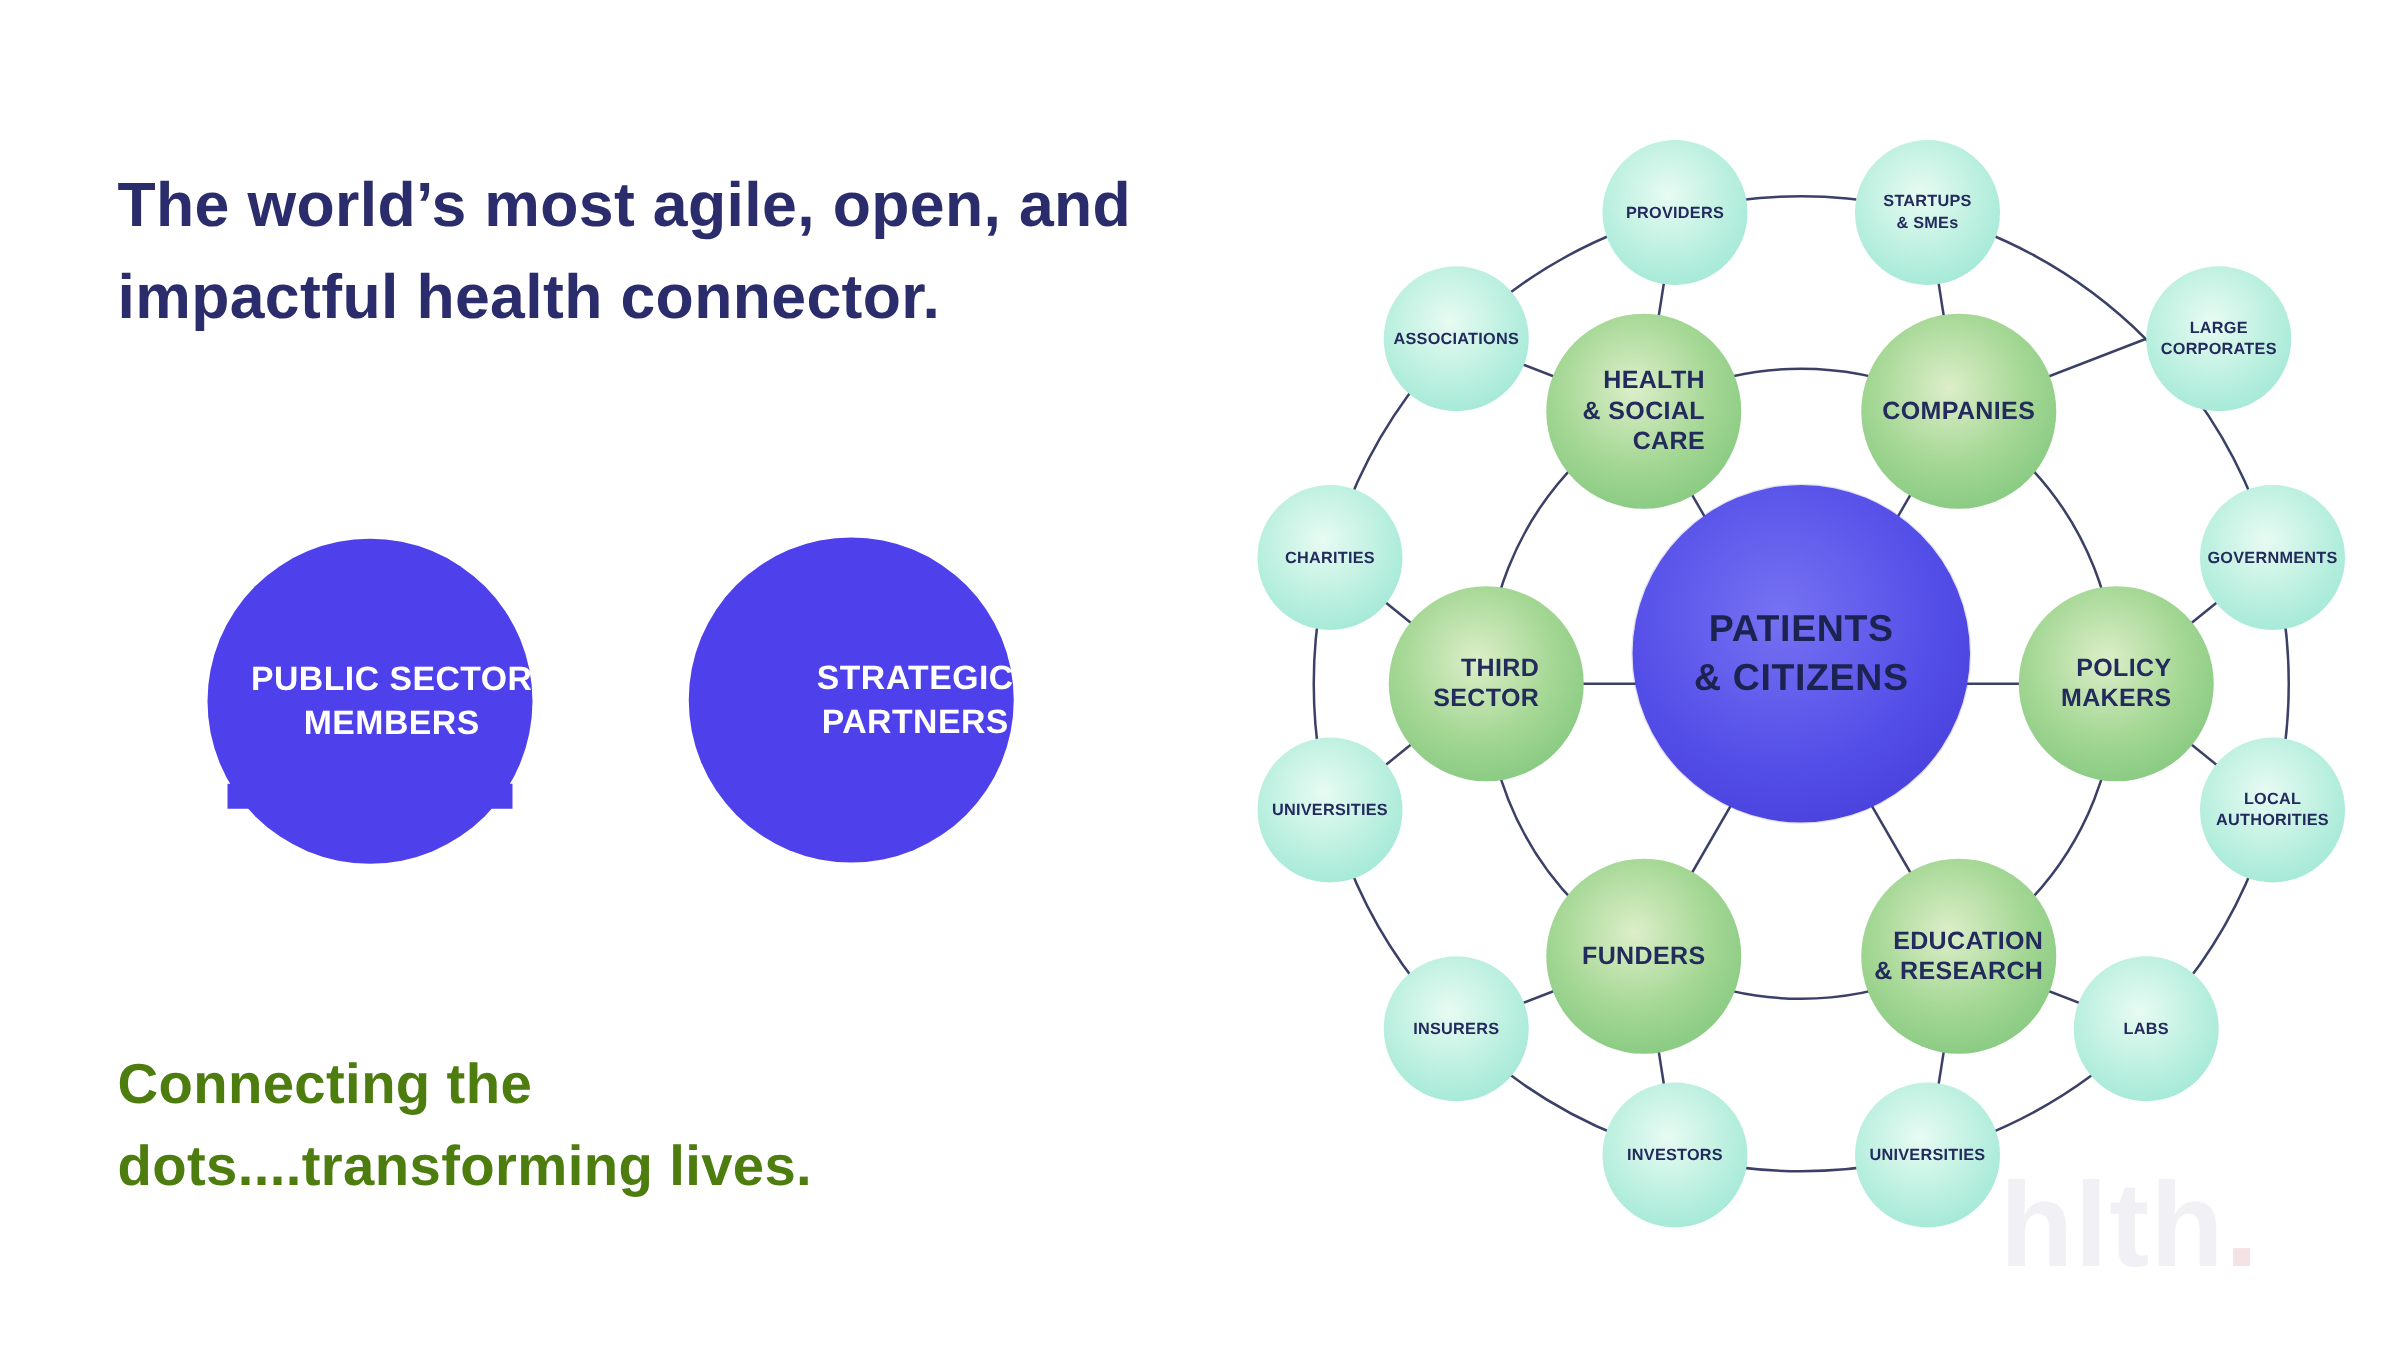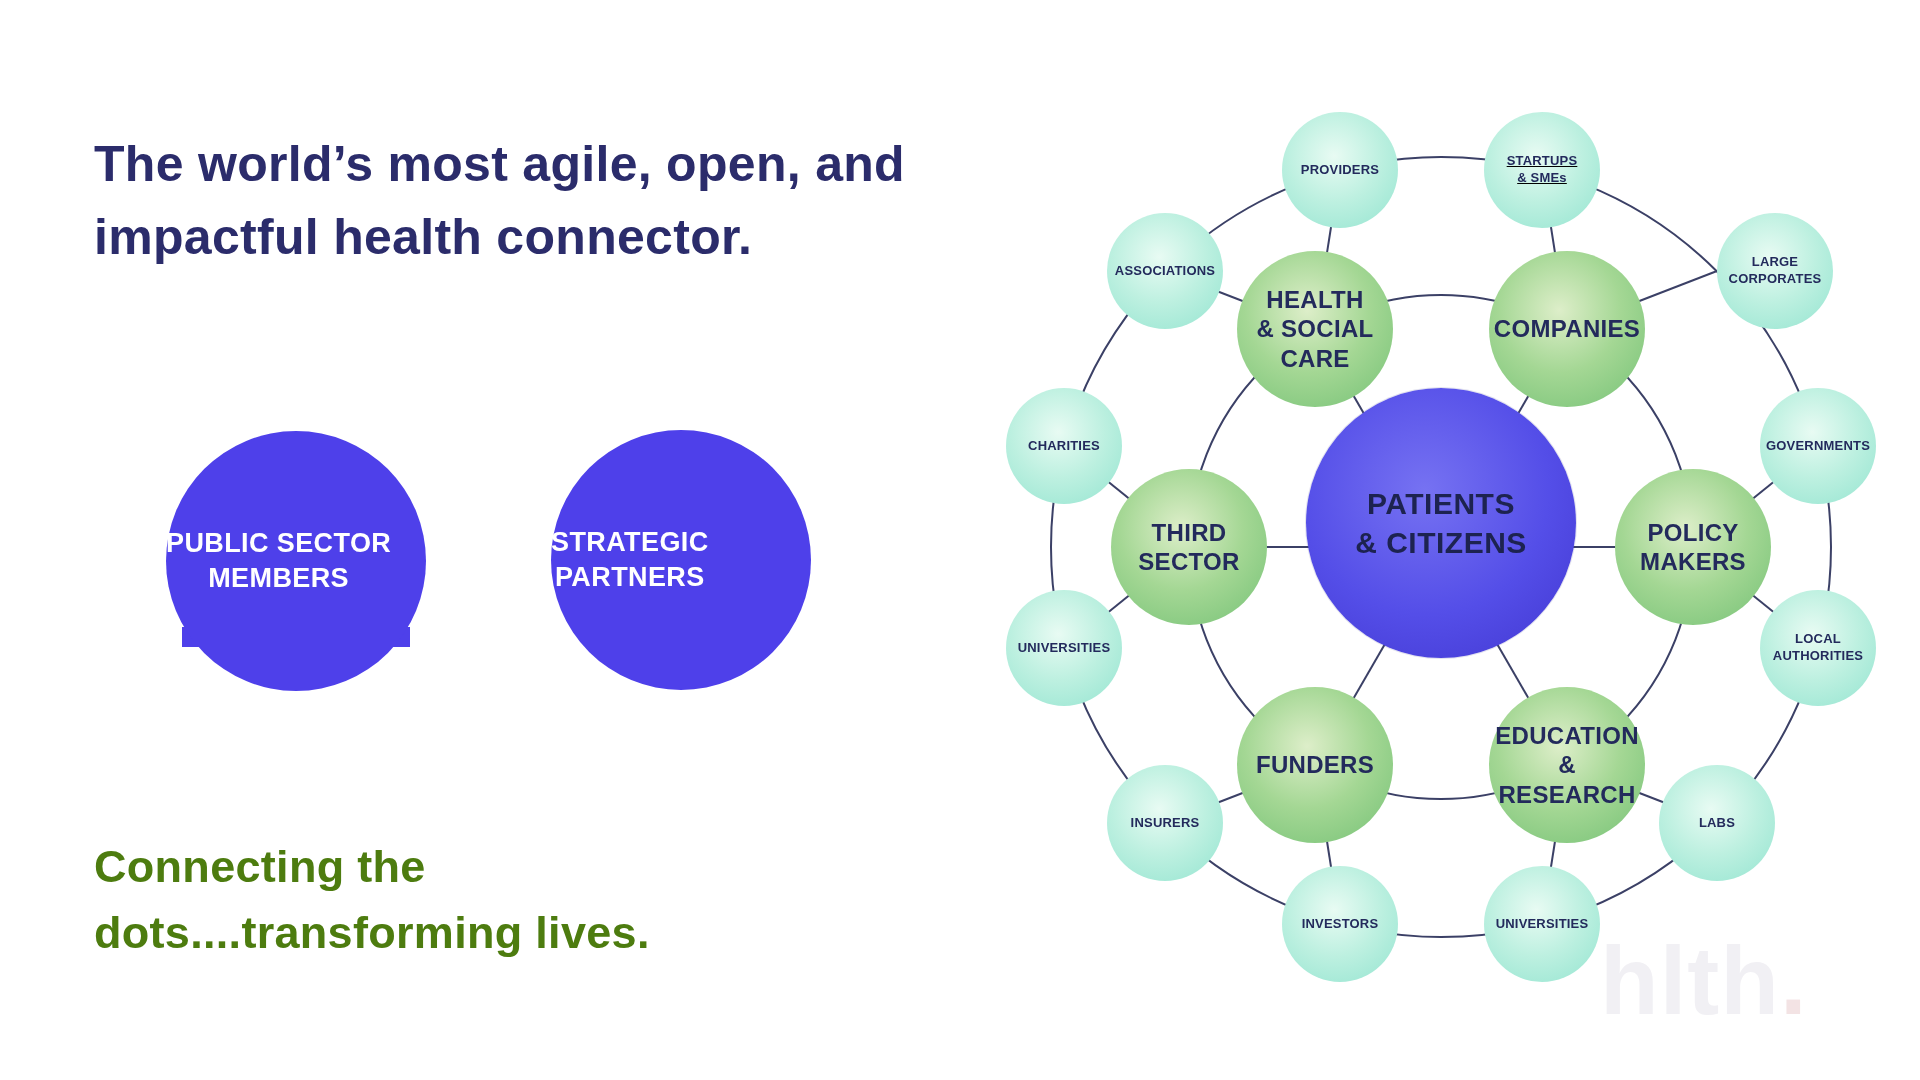--- a/index.html
+++ b/index.html
@@ -27,21 +27,21 @@
     color: #4d7c0f;
     white-space: pre-line;
     letter-spacing: 0.3px;
   }
 
   .member-circle {
     position: absolute;
     width: 260px; height: 260px;
     border-radius: 50%;
     background: #4e40ea;
-    display: flex; align-items: center; justify-content: flex-start;
+    display: flex; align-items: center; justify-content: flex-end;
     text-align: center;
     z-index: 2;
   }
   .member-circle .circle-label {
     color: #ffffff;
     font-size: 27px; font-weight: 700;
     line-height: 1.3;
     white-space: pre-line;
     letter-spacing: 0.4px;
   }
@@ -79,21 +79,21 @@
     box-shadow: 0 0 0 1px rgba(60,60,140,0.15);
   }
   .hub .node-label {
     font-size: 30px; color: #1d2350; line-height: 1.3; letter-spacing: 0.5px;
   }
   .inner {
     width: 156px; height: 156px;
     background: radial-gradient(circle at 45% 38%, #ddeec9 0%, #a4d794 48%, #74c175 100%);
   }
   .inner .node-label {
-    font-size: 24px; color: #232a5c; line-height: 1.22; letter-spacing: 0.3px;
+    font-size: 20px; color: #232a5c; line-height: 1.22; letter-spacing: 0.3px; text-align: right;
   }
   .outer {
     width: 116px; height: 116px;
     background: radial-gradient(circle at 45% 38%, #e8fbf3 0%, #bdf0e0 48%, #93e4d0 100%);
   }
   .outer .node-label {
     font-size: 13px; color: #232a5c; line-height: 1.3; letter-spacing: 0.2px;
   }
 
   .watermark {
@@ -181,21 +181,21 @@
     <span class="node-label">FUNDERS</span>
   </div>
   <div class="node inner" style="left:1111px; top:469px;">
     <span class="node-label">THIRD
 SECTOR</span>
   </div>
 
   <div class="node outer" style="left:1282px; top:112px;">
     <span class="node-label">PROVIDERS</span>
   </div>
-  <div class="node outer" style="left:1484px; top:112px;text-decoration:underline;">
+  <div class="node outer" style="left:1484px; top:112px;">
     <span class="node-label">STARTUPS
 &amp; SMEs</span>
   </div>
   <div class="node outer" style="left:1717px; top:213px;">
     <span class="node-label">LARGE
 CORPORATES</span>
   </div>
   <div class="node outer" style="left:1760px; top:388px;">
     <span class="node-label">GOVERNMENTS</span>
   </div>

